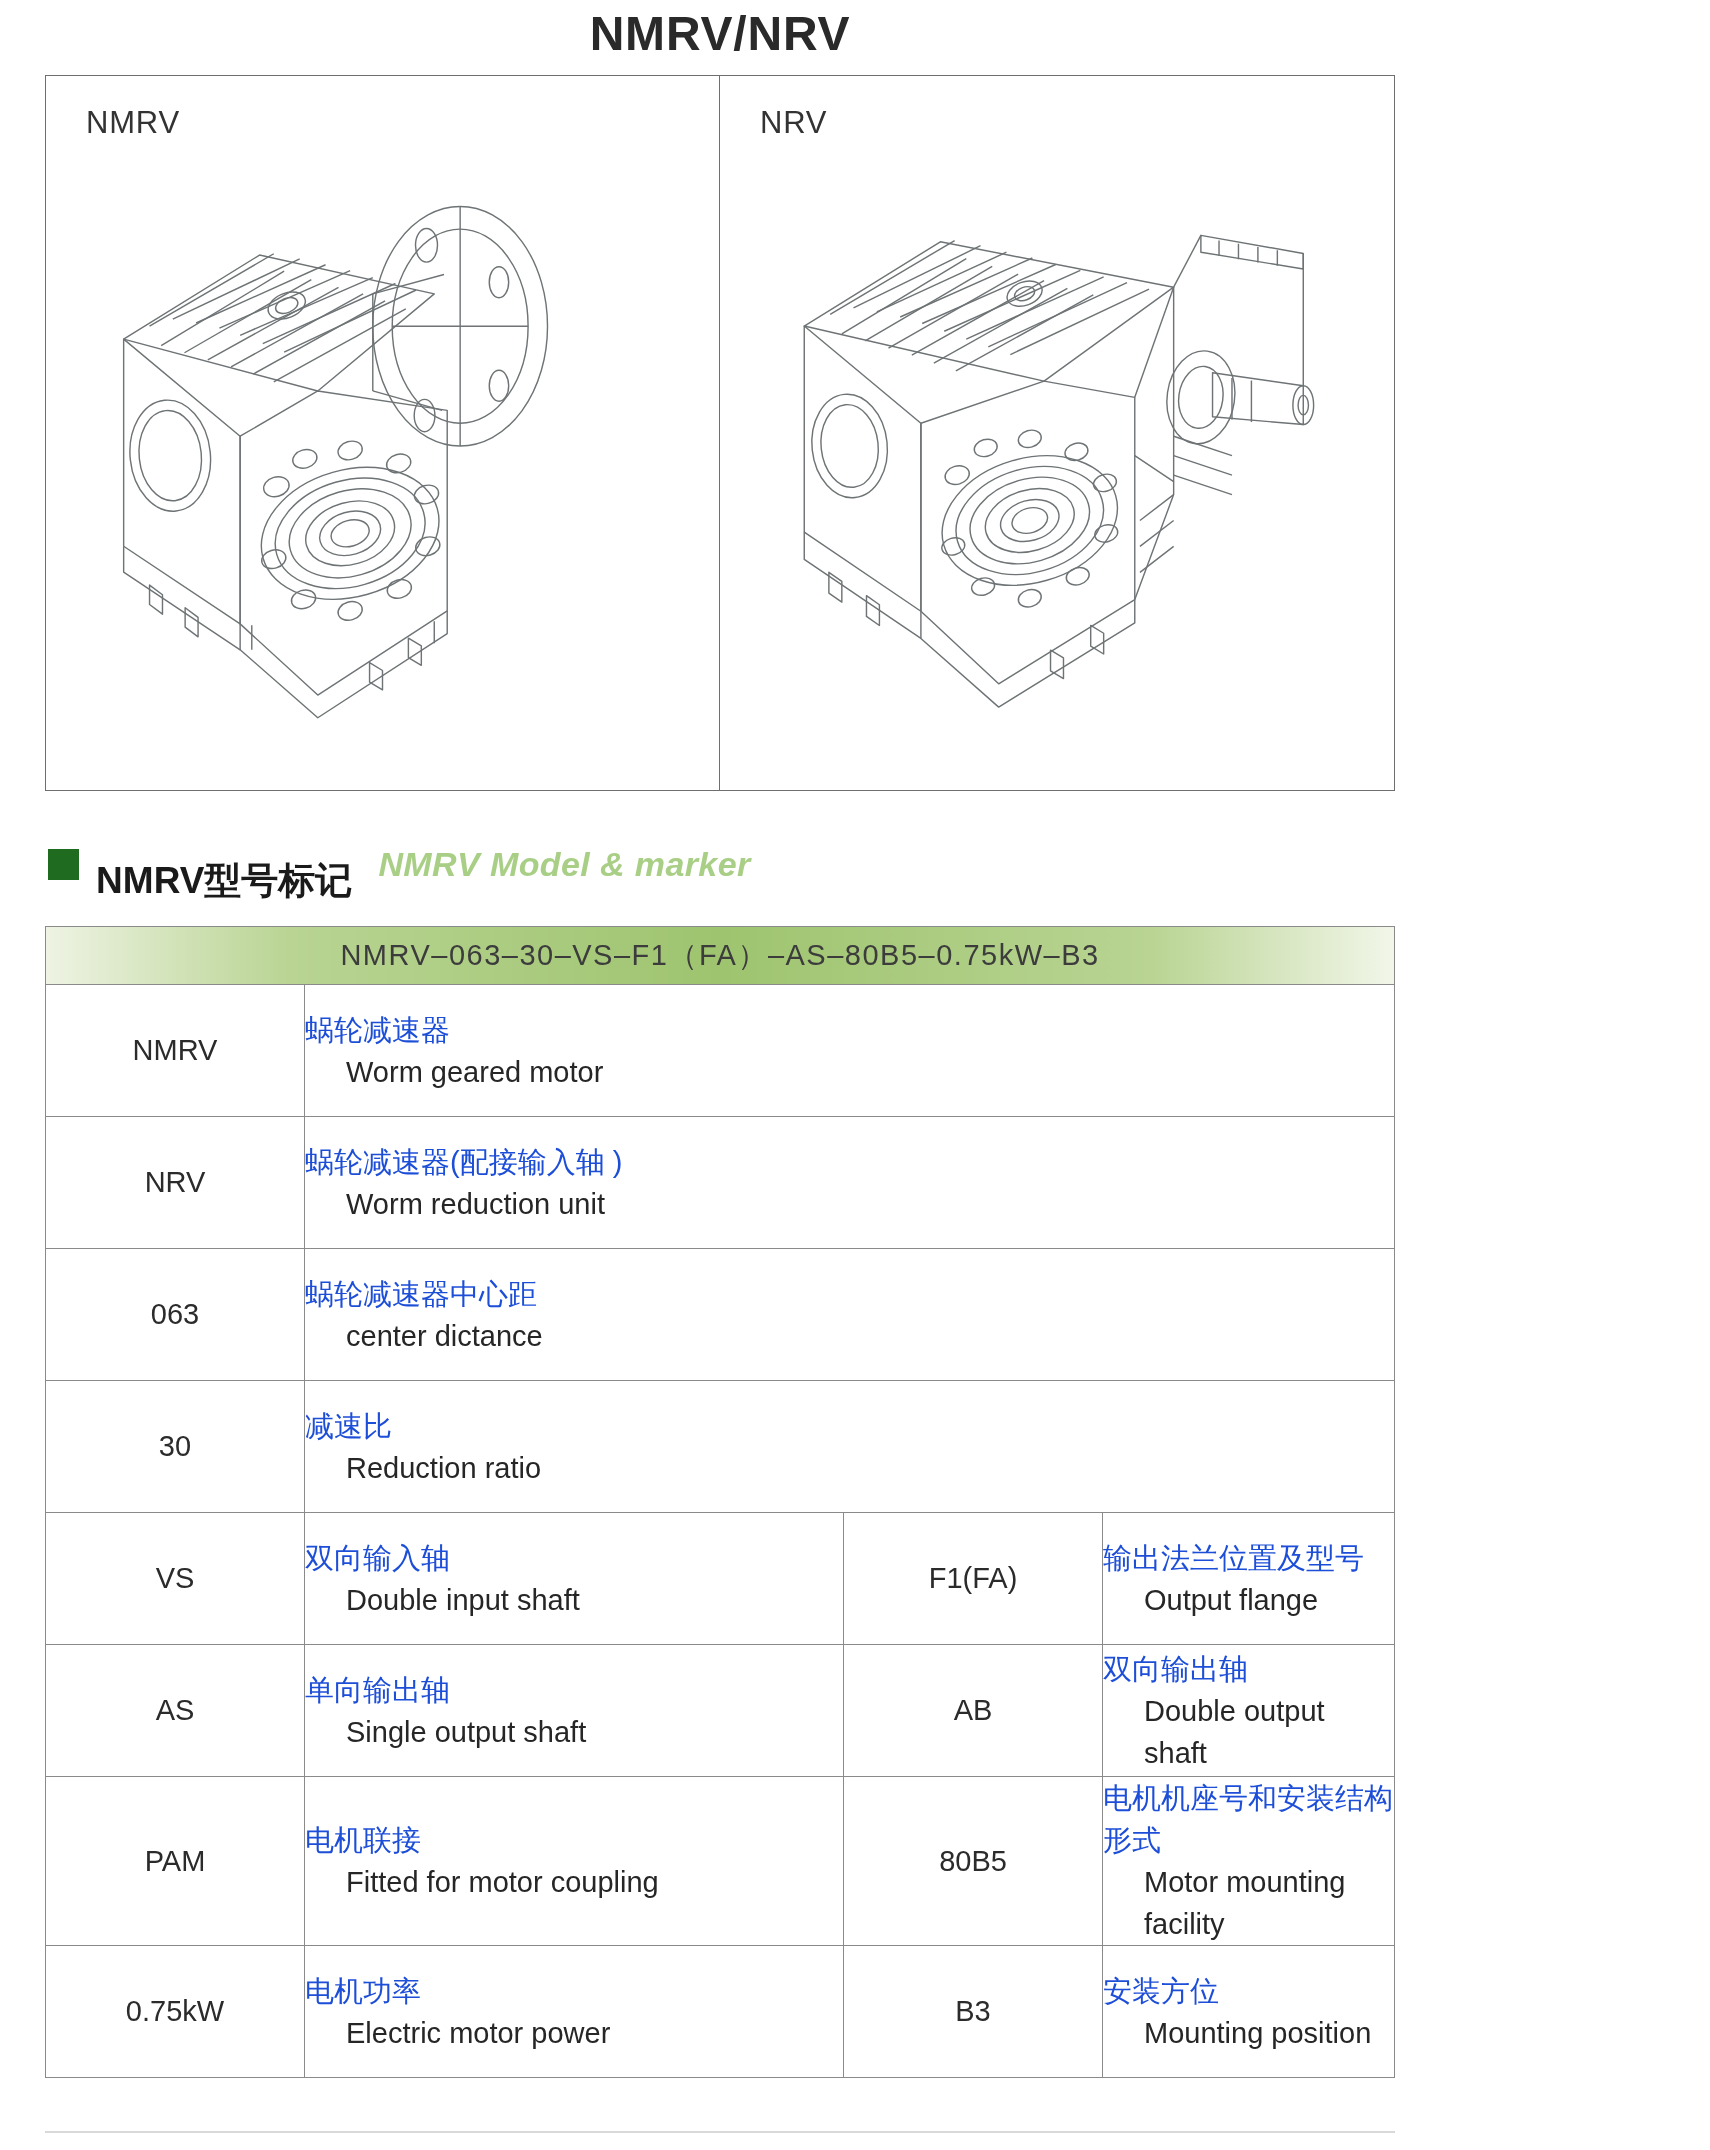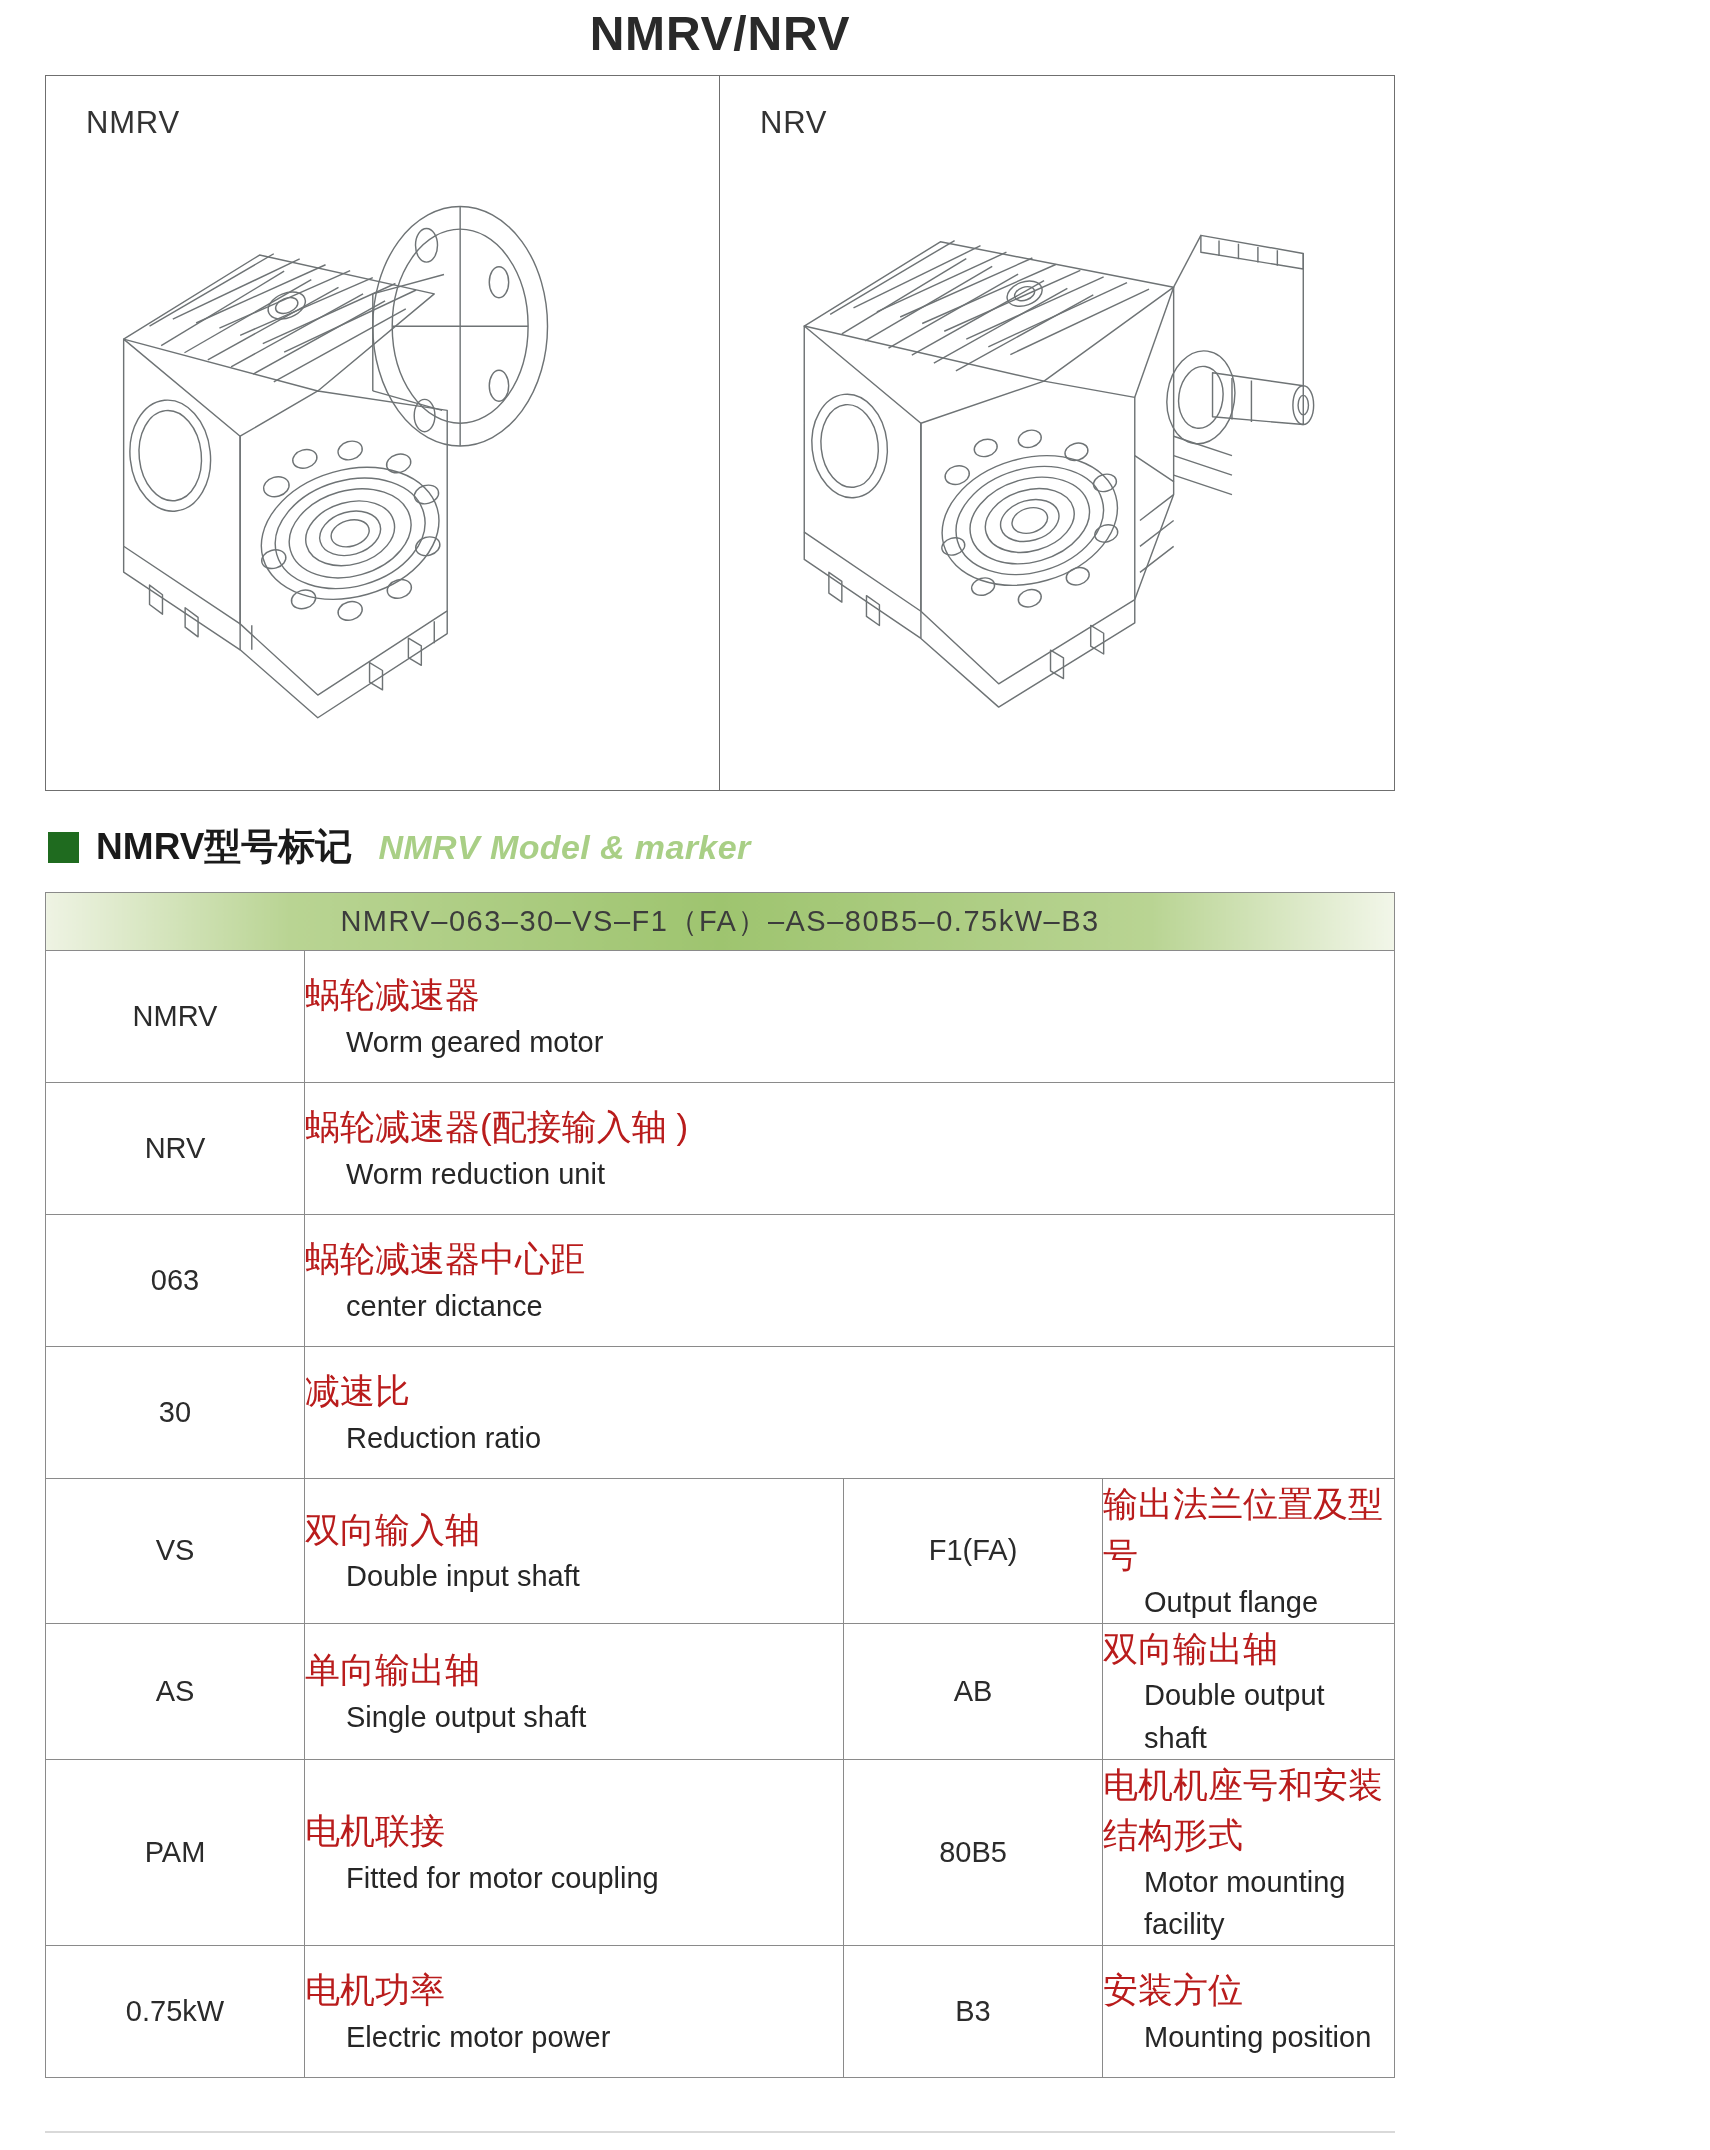--- a/index.html
+++ b/index.html
@@ -82,20 +82,21 @@
     background: #1f6b1f;
     margin-right: 17px;
     flex: none;
   }
   .heading-cn {
     font-size: 37px;
     font-weight: bold;
     color: #1a1a1a;
     letter-spacing: 0px;
     white-space: nowrap;
+    margin-top: 34px;
   }
   .heading-en {
     font-size: 34px;
     font-weight: bold;
     color: #a9cf86;
     margin-left: 26px;
     letter-spacing: 0.4px;
     white-space: nowrap;
     font-style: italic;
   }
@@ -125,22 +126,22 @@
   .code-cell {
     width: 259px;
     text-align: center;
     font-size: 29px;
     color: #2b2b2b;
   }
   .desc-cell {
     padding-left: 29px;
   }
   .desc-cn {
-    font-size: 35px;
-    color: #b91c1c;
+    font-size: 29px;
+    color: #1d4ed8;
     line-height: 1.45;
   }
   .desc-en {
     font-size: 29px;
     color: #262626;
     line-height: 1.45;
     margin-left: 41px;
   }
   .row-tall { height: 132px; }
   .code-cell-2 { width: 259px; text-align: center; font-size: 29px; }

